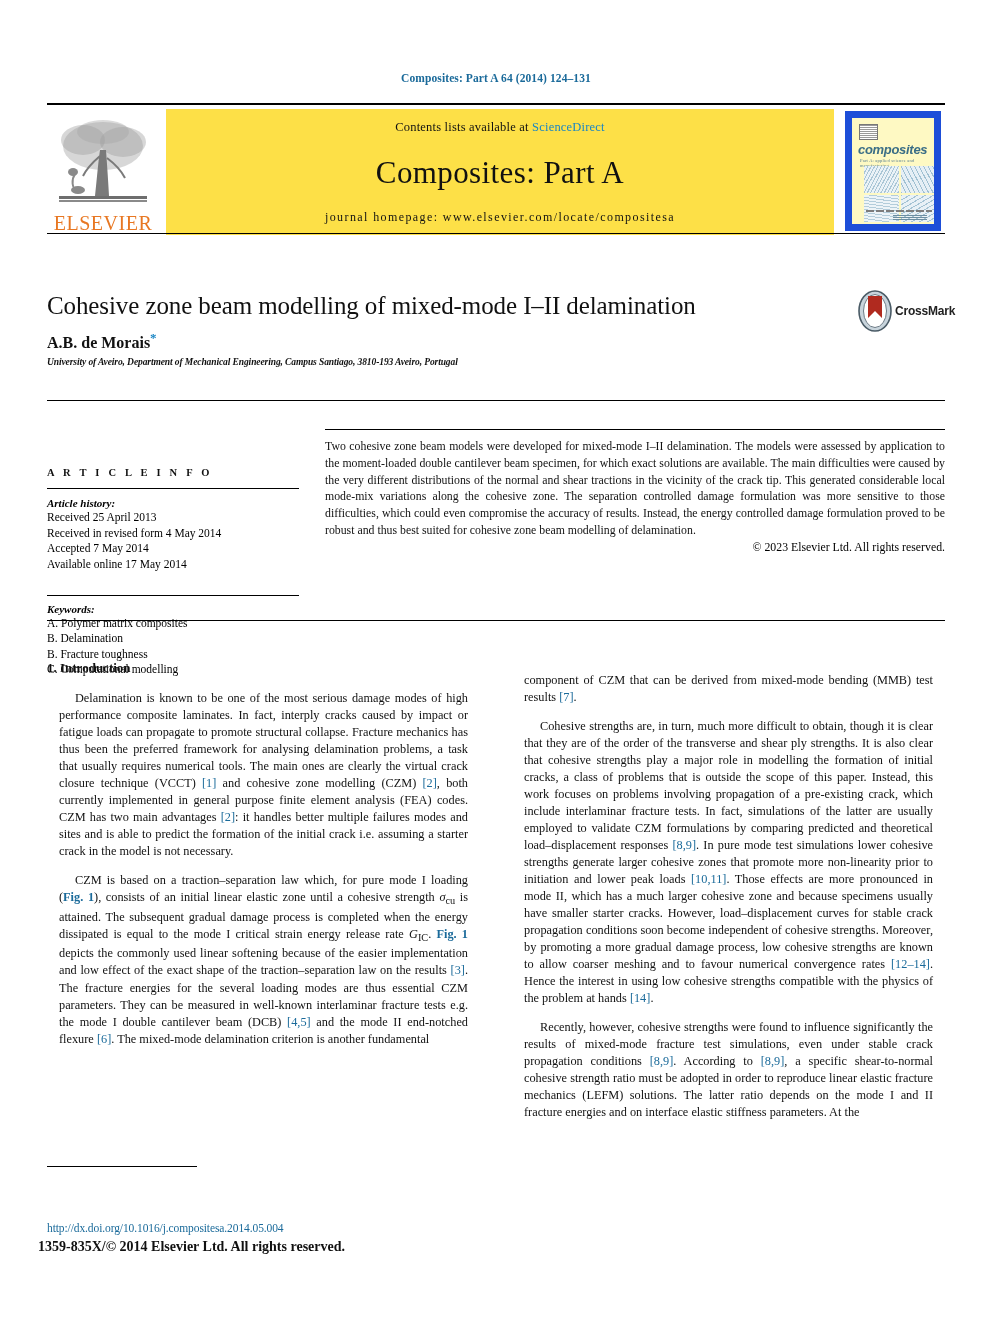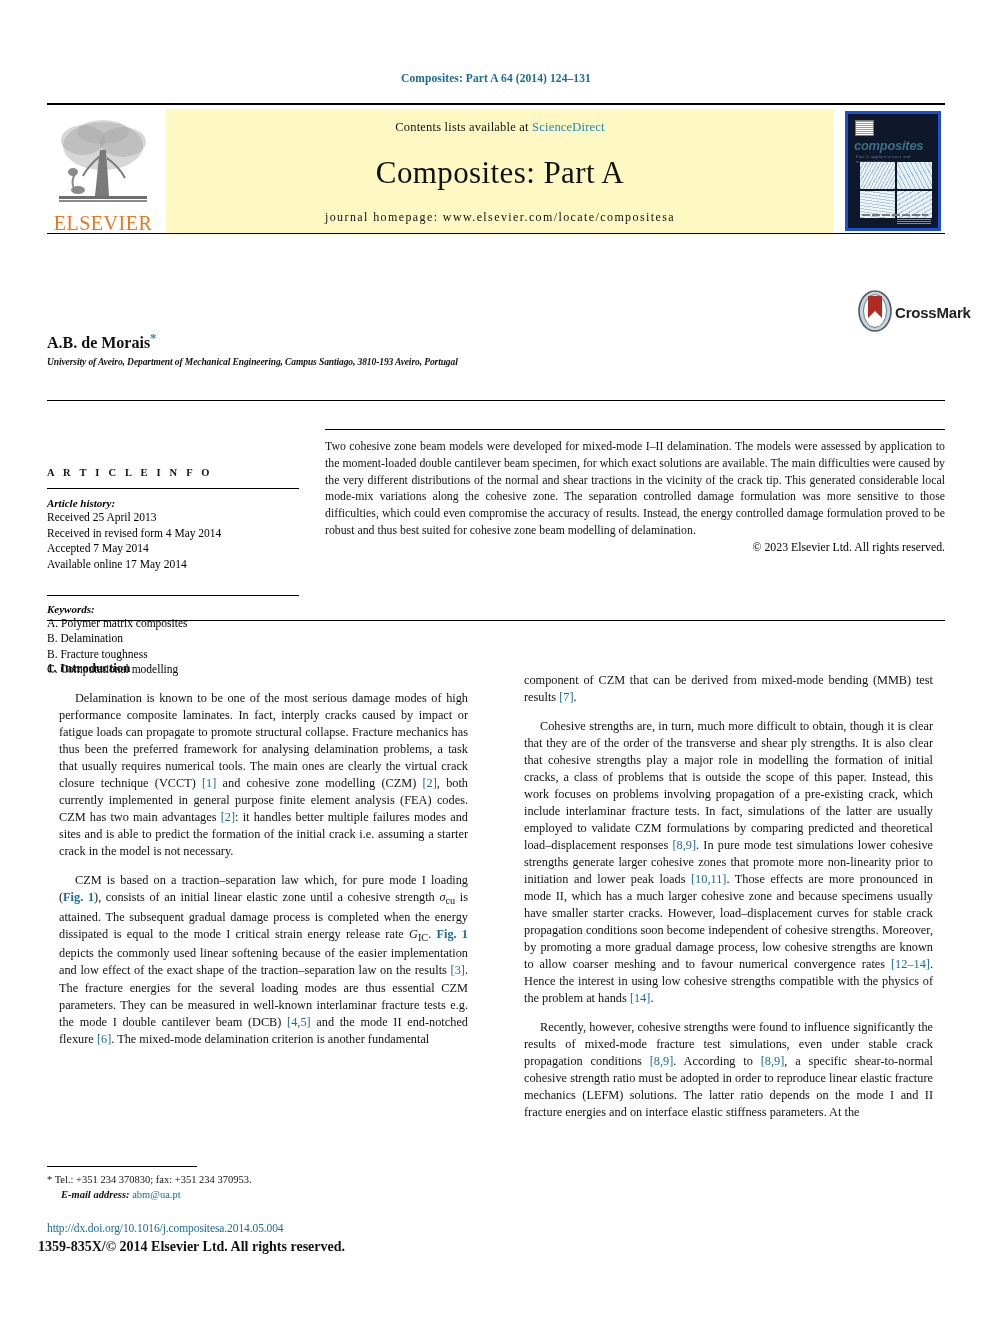--- a/index.html
+++ b/index.html
@@ -78,21 +78,21 @@
     font-size: 20px;
     letter-spacing: 0.5px;
     color: #E87722;
     line-height: 1;
     margin-top: 1px;
   }
 
   
   .journal-band {
     flex: 1 1 auto;
-    background: #fef9c3;
+    background: #fde047;
     position: relative;
     margin-left: 7px;
     margin-right: 7px;
     display: flex;
     flex-direction: column;
     align-items: center;
     justify-content: space-between;
     padding: 11px 0 10px 0;
     box-sizing: border-box;
   }
@@ -122,22 +122,22 @@
     width: 104px;
     display: flex;
     align-items: flex-start;
     justify-content: center;
     padding-top: 2px;
     box-sizing: border-box;
   }
   .cover-img {
     width: 96px;
     height: 120px;
-    border: 3px solid #1d4ed8;
-    background: #0f172a;
+    border: 7px solid #1d4ed8;
+    background: #fef9c3;
     position: relative;
     box-sizing: border-box;
     overflow: hidden;
   }
   .cover-elsevier-mark {
     position: absolute;
     left: 7px; top: 6px;
     width: 17px; height: 14px;
     border: 1px solid #777;
     background: repeating-linear-gradient(to bottom, #9a9a9a 0 1px, #fff 1px 2px);
@@ -208,21 +208,21 @@
   }
   .crossmark-badge {
     position: absolute;
     left: 0; top: 0;
     width: 34px; height: 42px;
   }
   .crossmark-label {
     position: absolute;
     left: 37px; top: 14px;
     font-family: "Liberation Sans", sans-serif;
-    font-size: 15px;
+    font-size: 12px;
     font-weight: bold;
     color: #222;
     letter-spacing: -0.2px;
     text-align: center;
   }
   .author-line {
     position: absolute;
     left: 47px; top: 330px;
     font-size: 16px;
     font-weight: bold;
@@ -422,20 +422,21 @@
           <div class="cover-foot1"></div>
           <div class="cover-foot2"></div>
         </div>
       </div>
 
     </div>
   </div>
 
   <div class="rule-thin-top"></div>
 
+  <div class="article-title">Cohesive zone beam modelling of mixed-mode I–II delamination</div>
 
   <div class="crossmark">
     <svg class="crossmark-badge" viewBox="0 0 34 42">
       <ellipse cx="17" cy="21" rx="16" ry="20" fill="#c8d4dc" stroke="#4a5b66" stroke-width="1.6"></ellipse>
       <ellipse cx="17" cy="21" rx="11.5" ry="16.5" fill="#ffffff" stroke="#6b7a85" stroke-width="1"></ellipse>
       <path d="M10 6 h14 v22 l-7 -7 l-7 7 Z" fill="#b02a1f"></path>
     </svg>
     <div class="crossmark-label">CrossMark</div>
   </div>
 
@@ -475,21 +476,17 @@
     <p class="para">CZM is based on a traction–separation law which, for pure mode I loading (<span class="figlink" style="color:#1a6a9a">Fig. 1</span>), consists of an initial linear elastic zone until a cohesive strength <i>σ</i><sub>cu</sub> is attained. The subsequent gradual damage process is completed when the energy dissipated is equal to the mode I critical strain energy release rate <i>G</i><sub>IC</sub>. <span class="figlink" style="color:#1a6a9a">Fig. 1</span> depicts the commonly used linear softening because of the easier implementation and low effect of the exact shape of the traction–separation law on the results <span class="ref" style="color:#1a6a9a">[3]</span>. The fracture energies for the several loading modes are thus essential CZM parameters. They can be measured in well-known interlaminar fracture tests e.g. the mode I double cantilever beam (DCB) <span class="ref" style="color:#1a6a9a">[4,5]</span> and the mode II end-notched flexure <span class="ref" style="color:#1a6a9a">[6]</span>. The mixed-mode delamination criterion is another fundamental</p>
   </div>
 
   <div class="body-right">
     <p class="para" style="text-indent:0">component of CZM that can be derived from mixed-mode bending (MMB) test results <span class="ref" style="color:#1a6a9a">[7]</span>.</p>
     <p class="para">Cohesive strengths are, in turn, much more difficult to obtain, though it is clear that they are of the order of the transverse and shear ply strengths. It is also clear that cohesive strengths play a major role in modelling the formation of initial cracks, a class of problems that is outside the scope of this paper. Instead, this work focuses on problems involving propagation of a pre-existing crack, which include interlaminar fracture tests. In fact, simulations of the latter are usually employed to validate CZM formulations by comparing predicted and theoretical load–displacement responses <span class="ref" style="color:#1a6a9a">[8,9]</span>. In pure mode test simulations lower cohesive strengths generate larger cohesive zones that promote more non-linearity prior to initiation and lower peak loads <span class="ref" style="color:#1a6a9a">[10,11]</span>. Those effects are more pronounced in mode II, which has a much larger cohesive zone and because specimens usually have smaller starter cracks. However, load–displacement curves for stable crack propagation conditions soon become independent of cohesive strengths. Moreover, by promoting a more gradual damage process, low cohesive strengths are known to allow coarser meshing and to favour numerical convergence rates <span class="ref" style="color:#1a6a9a">[12–14]</span>. Hence the interest in using low cohesive strengths compatible with the physics of the problem at hands <span class="ref" style="color:#1a6a9a">[14]</span>.</p>
     <p class="para">Recently, however, cohesive strengths were found to influence significantly the results of mixed-mode fracture test simulations, even under stable crack propagation conditions <span class="ref" style="color:#1a6a9a">[8,9]</span>. According to <span class="ref" style="color:#1a6a9a">[8,9]</span>, a specific shear-to-normal cohesive strength ratio must be adopted in order to reproduce linear elastic fracture mechanics (LEFM) solutions. The latter ratio depends on the mode I and II fracture energies and on interface elastic stiffness parameters. At the</p>
   </div>
 
   <div class="footnote-rule"></div>
-  <div class="footnote">
-    <div>* Tel.: +351 234 370830; fax: +351 234 370953.</div>
-    <div><span class="fn-ind fn-italic">E-mail address:</span> <span class="mail">abm@ua.pt</span></div>
-  </div>
 
   <div class="doi-line">http://dx.doi.org/10.1016/j.compositesa.2014.05.004</div>
   <div class="issn-line">1359-835X/© 2014 Elsevier Ltd. All rights reserved.</div>
 
 </div>
 
 </body></html>

